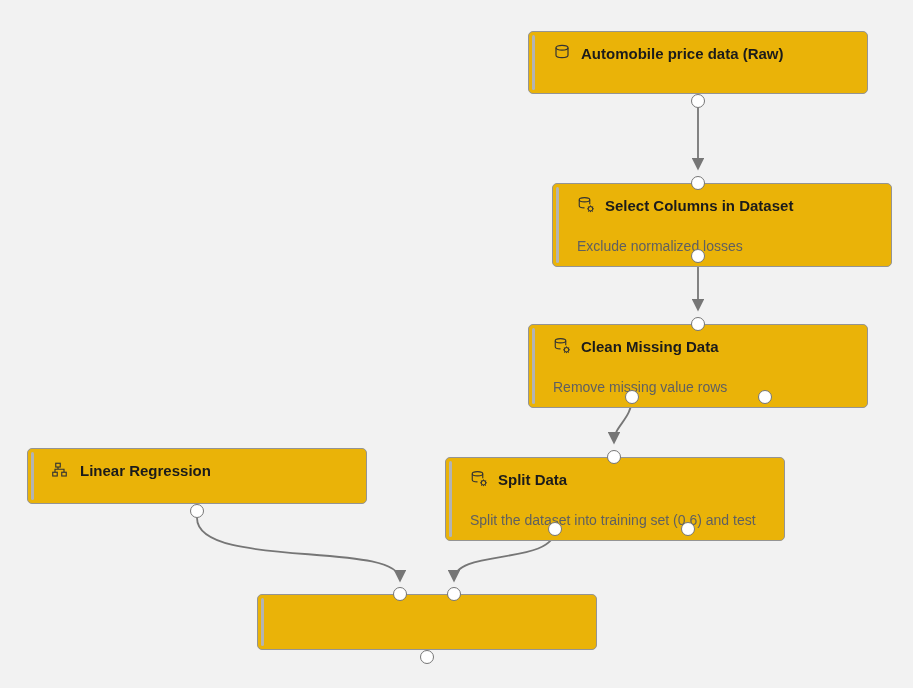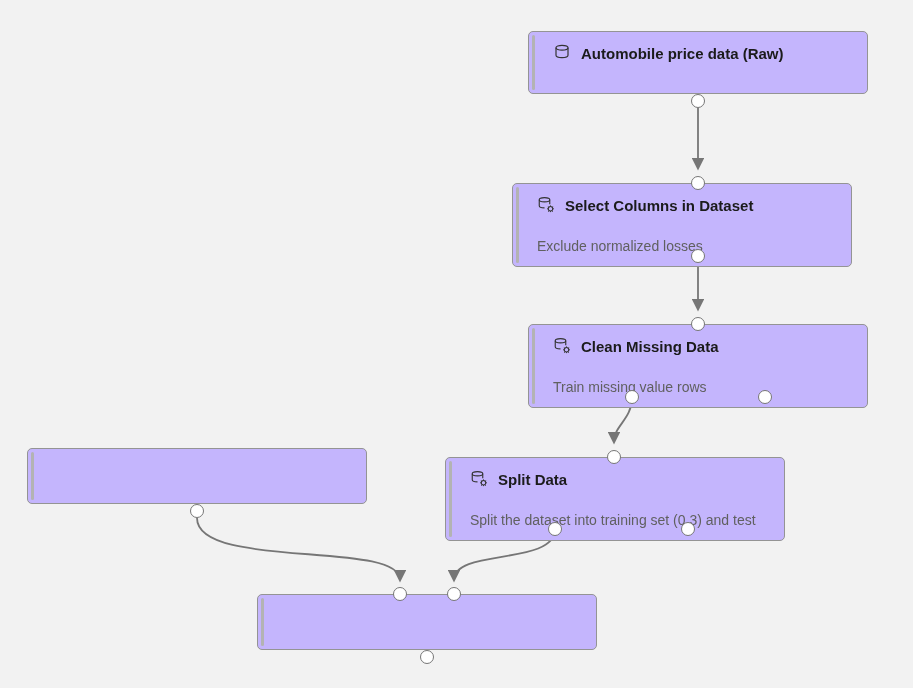--- a/index.html
+++ b/index.html
@@ -20,21 +20,21 @@
   svg.connector-layer {
     position: absolute;
     top: 0; left: 0;
     width: 913px;
     height: 688px;
     pointer-events: none;
   }
   .node {
     position: absolute;
     width: 340px;
-    background: #c4b5fd;
+    background: #eab308;
     border: 1px solid #949494;
     border-radius: 5px;
     box-sizing: border-box;
     padding: 12px 14px 12px 14px;
     display: flex;
     flex-direction: column;
   }
   .node .bar {
     position: absolute;
     left: 3px;
@@ -106,21 +106,21 @@
     <div class="title-row">
       <svg class="icon-svg" viewBox="0 0 24 24">
         <ellipse cx="12" cy="5" rx="8" ry="3.2" fill="none" stroke="#333" stroke-width="1.6"></ellipse>
         <path d="M4 5 v10 c0 1.8 3.6 3.2 8 3.2 s8-1.4 8-3.2 V5" fill="none" stroke="#333" stroke-width="1.6"></path>
       </svg>
       <span class="title">Automobile price data (Raw)</span>
     </div>
   </div>
   <div class="port" style="left:691px; top:94px;"></div>
 
-  <div class="node" style="left:512px; top:183px;">
+  <div class="node" style="left:552px; top:183px;">
     <div class="bar"></div>
     <div class="title-row">
       <svg class="icon-svg" viewBox="0 0 24 24">
         <ellipse cx="10" cy="5" rx="7" ry="2.8" fill="none" stroke="#333" stroke-width="1.5"></ellipse>
         <path d="M3 5 v8 c0 1.6 3.1 2.8 7 2.8" fill="none" stroke="#333" stroke-width="1.5"></path>
         <path d="M17 5 v6" fill="none" stroke="#333" stroke-width="1.5"></path>
         <circle cx="18" cy="17" r="3" fill="none" stroke="#333" stroke-width="1.4"></circle>
         <path d="M18 12.5v1.5 M18 20v1.5 M13.5 17h1.5 M21 17h1.5 M15 14l1 1 M20 20l1 1 M21 14l-1 1 M16 20l-1 1" stroke="#333" stroke-width="1.2"></path>
       </svg>
       <span class="title">Select Columns in Dataset</span>
@@ -135,46 +135,55 @@
     <div class="title-row">
       <svg class="icon-svg" viewBox="0 0 24 24">
         <ellipse cx="10" cy="5" rx="7" ry="2.8" fill="none" stroke="#333" stroke-width="1.5"></ellipse>
         <path d="M3 5 v8 c0 1.6 3.1 2.8 7 2.8" fill="none" stroke="#333" stroke-width="1.5"></path>
         <path d="M17 5 v6" fill="none" stroke="#333" stroke-width="1.5"></path>
         <circle cx="18" cy="17" r="3" fill="none" stroke="#333" stroke-width="1.4"></circle>
         <path d="M18 12.5v1.5 M18 20v1.5 M13.5 17h1.5 M21 17h1.5 M15 14l1 1 M20 20l1 1 M21 14l-1 1 M16 20l-1 1" stroke="#333" stroke-width="1.2"></path>
       </svg>
       <span class="title">Clean Missing Data</span>
     </div>
-    <div class="subtitle">Train missing value rows</div>
+    <div class="subtitle">Remove missing value rows</div>
   </div>
   <div class="port" style="left:691px; top:317px;"></div>
   <div class="port" style="left:625px; top:390px;"></div>
   <div class="port" style="left:758px; top:390px;"></div>
 
   <div class="node" style="left:445px; top:457px;">
     <div class="bar"></div>
     <div class="title-row">
       <svg class="icon-svg" viewBox="0 0 24 24">
         <ellipse cx="10" cy="5" rx="7" ry="2.8" fill="none" stroke="#333" stroke-width="1.5"></ellipse>
         <path d="M3 5 v8 c0 1.6 3.1 2.8 7 2.8" fill="none" stroke="#333" stroke-width="1.5"></path>
         <path d="M17 5 v6" fill="none" stroke="#333" stroke-width="1.5"></path>
         <circle cx="18" cy="17" r="3" fill="none" stroke="#333" stroke-width="1.4"></circle>
         <path d="M18 12.5v1.5 M18 20v1.5 M13.5 17h1.5 M21 17h1.5 M15 14l1 1 M20 20l1 1 M21 14l-1 1 M16 20l-1 1" stroke="#333" stroke-width="1.2"></path>
       </svg>
       <span class="title">Split Data</span>
     </div>
-    <div class="subtitle">Split the dataset into training set (0.3) and test</div>
+    <div class="subtitle">Split the dataset into training set (0.6) and test</div>
   </div>
   <div class="port" style="left:607px; top:450px;"></div>
   <div class="port" style="left:548px; top:522px;"></div>
   <div class="port" style="left:681px; top:522px;"></div>
 
   <div class="node" style="left:27px; top:448px; height:56px;">
     <div class="bar"></div>
+    <div class="title-row">
+      <svg class="icon-svg" viewBox="0 0 24 24">
+        <rect x="5" y="3" width="6" height="5" fill="none" stroke="#333" stroke-width="1.5"></rect>
+        <rect x="1" y="15" width="6" height="5" fill="none" stroke="#333" stroke-width="1.5"></rect>
+        <rect x="13" y="15" width="6" height="5" fill="none" stroke="#333" stroke-width="1.5"></rect>
+        <path d="M8 8 v3 h-4 v4 M8 11 h8 v4" fill="none" stroke="#333" stroke-width="1.5"></path>
+      </svg>
+      <span class="title">Linear Regression</span>
+    </div>
   </div>
   <div class="port" style="left:190px; top:504px;"></div>
 
   <div class="node" style="left:257px; top:594px; height:56px;">
     <div class="bar"></div>
   </div>
   <div class="port" style="left:393px; top:587px;"></div>
   <div class="port" style="left:447px; top:587px;"></div>
   <div class="port" style="left:420px; top:650px;"></div>
 

